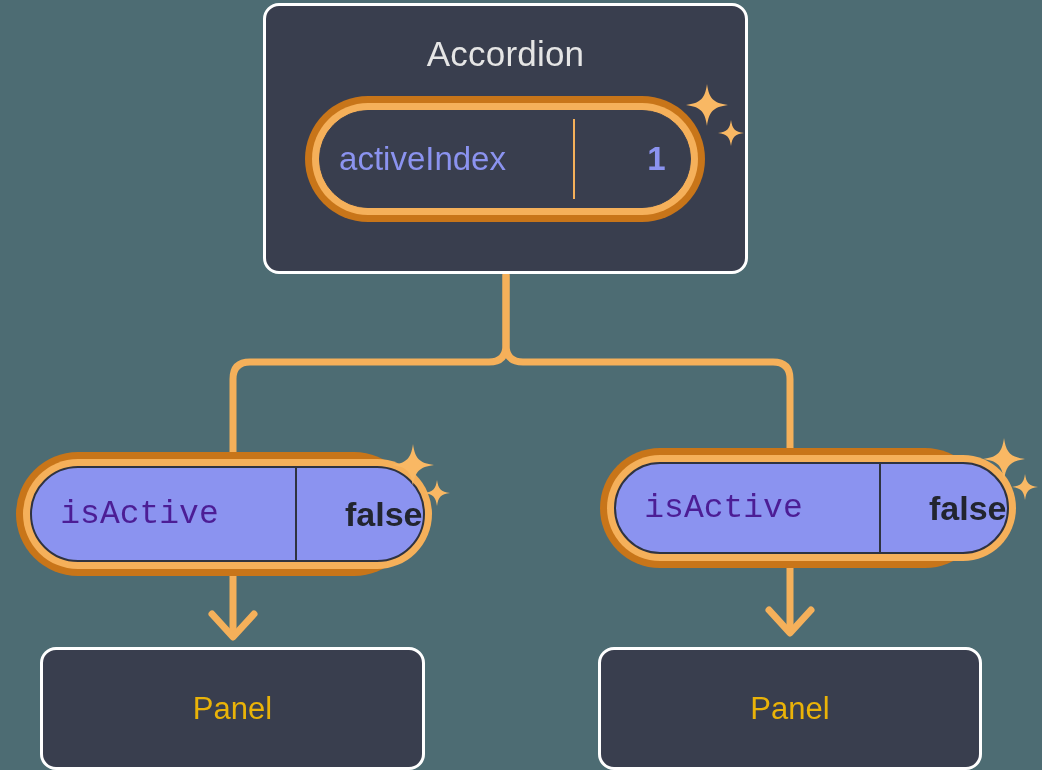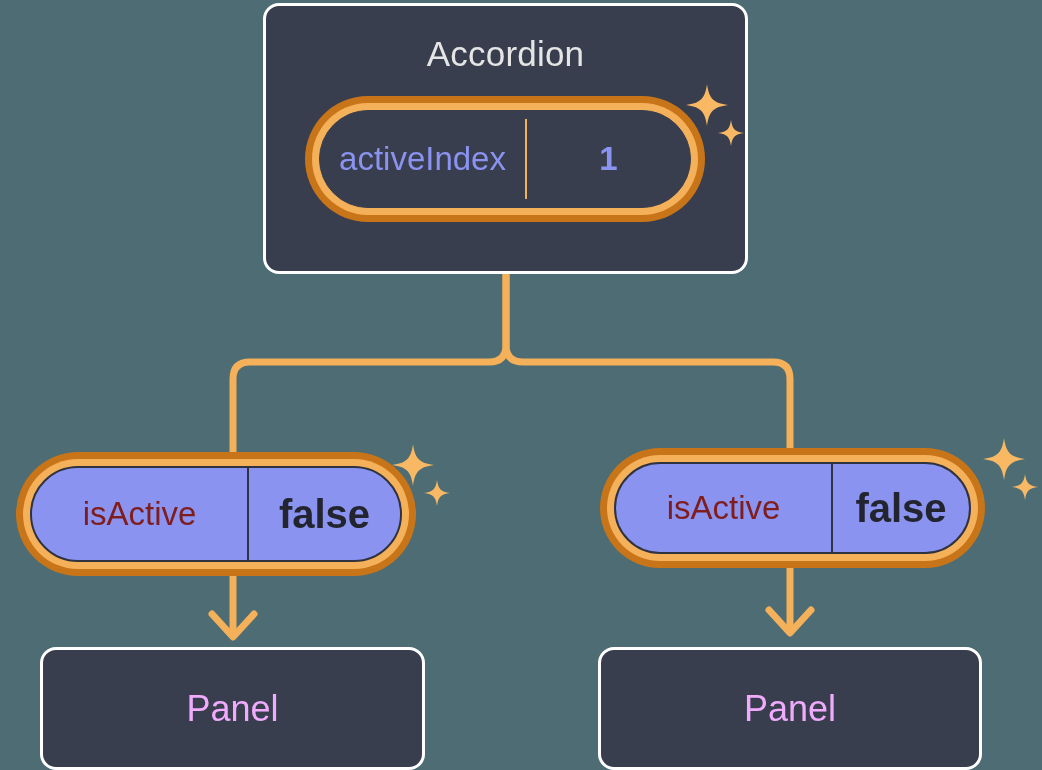--- a/index.html
+++ b/index.html
@@ -44,22 +44,22 @@
     color: #e5e5e5;
     font-size: 35px;
     font-weight: 400;
     letter-spacing: .2px;
     white-space: nowrap;
   }
   .panel-card {
     align-items: center;
   }
   .panel-title {
-    color: #f0abfc;
-    font-size: 36px;
+    color: #eab308;
+    font-size: 31px;
     font-weight: 400;
     white-space: nowrap;
   }
 
   
   .pill-wrap {
     position: absolute;
     box-sizing: border-box;
     border-radius: 999px;
     background: #c87519;            
@@ -74,20 +74,21 @@
     padding: 7px;
     display: flex;
   }
   .pill-body {
     box-sizing: border-box;
     flex: 1 1 auto;
     border-radius: 999px;
     display: flex;
     align-items: stretch;
     overflow: hidden;
+    gap: 48px;
   }
   .pill-cell {
     display: flex;
     align-items: center;
     justify-content: center;
     white-space: nowrap;
   }
   .pill-divider {
     width: 2px;
     align-self: stretch;
@@ -112,27 +113,28 @@
     background: #f5b05a;
     margin: 8px 0;
   }
 
   
   .pill-purple .pill-body {
     background: #8b93f0;
     border: 2px solid #2f3340;
   }
   .pill-purple .pill-key {
-    color: #7f1d1d;
+    color: #4c1d95;
     font-size: 33px;
     font-weight: 400;
+    font-family: Liberation Mono, monospace;
   }
   .pill-purple .pill-val {
     color: #22252f;
-    font-size: 40px;
+    font-size: 34px;
     font-weight: 700;
   }
   .pill-purple .pill-divider {
     background: #2f3340;
   }
 
   
   .sparkle {
     position: absolute;
     pointer-events: none;

